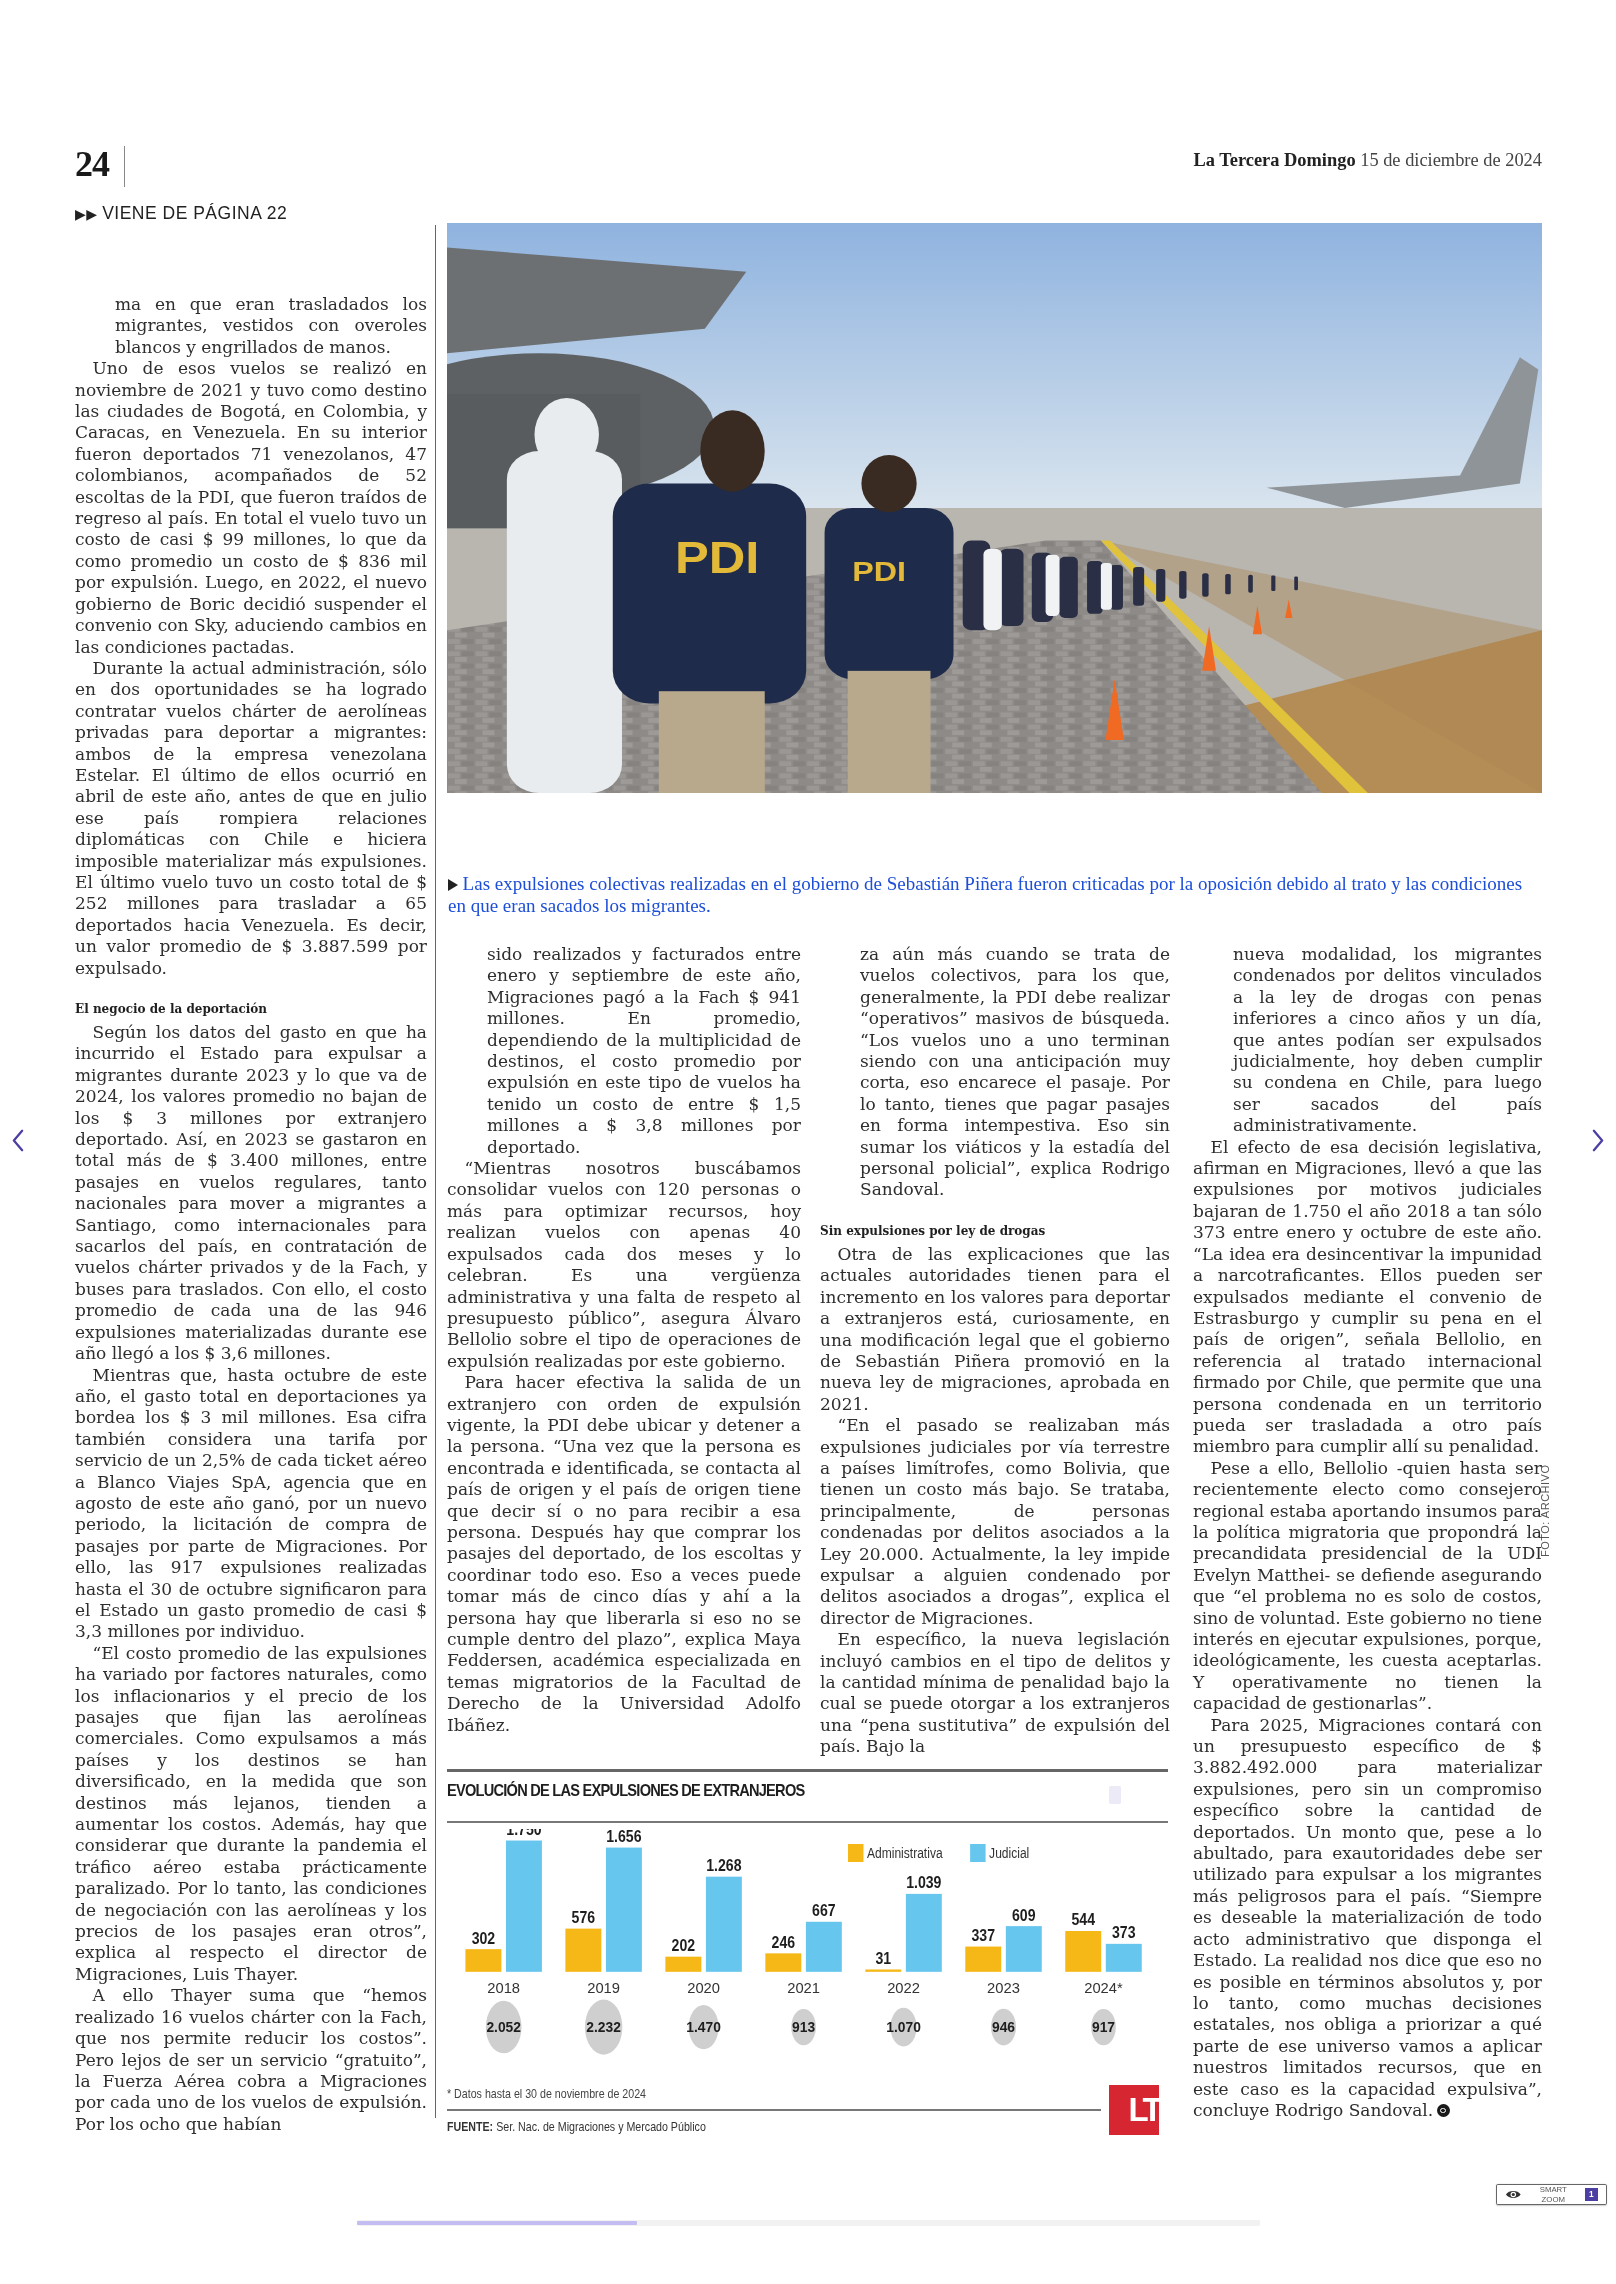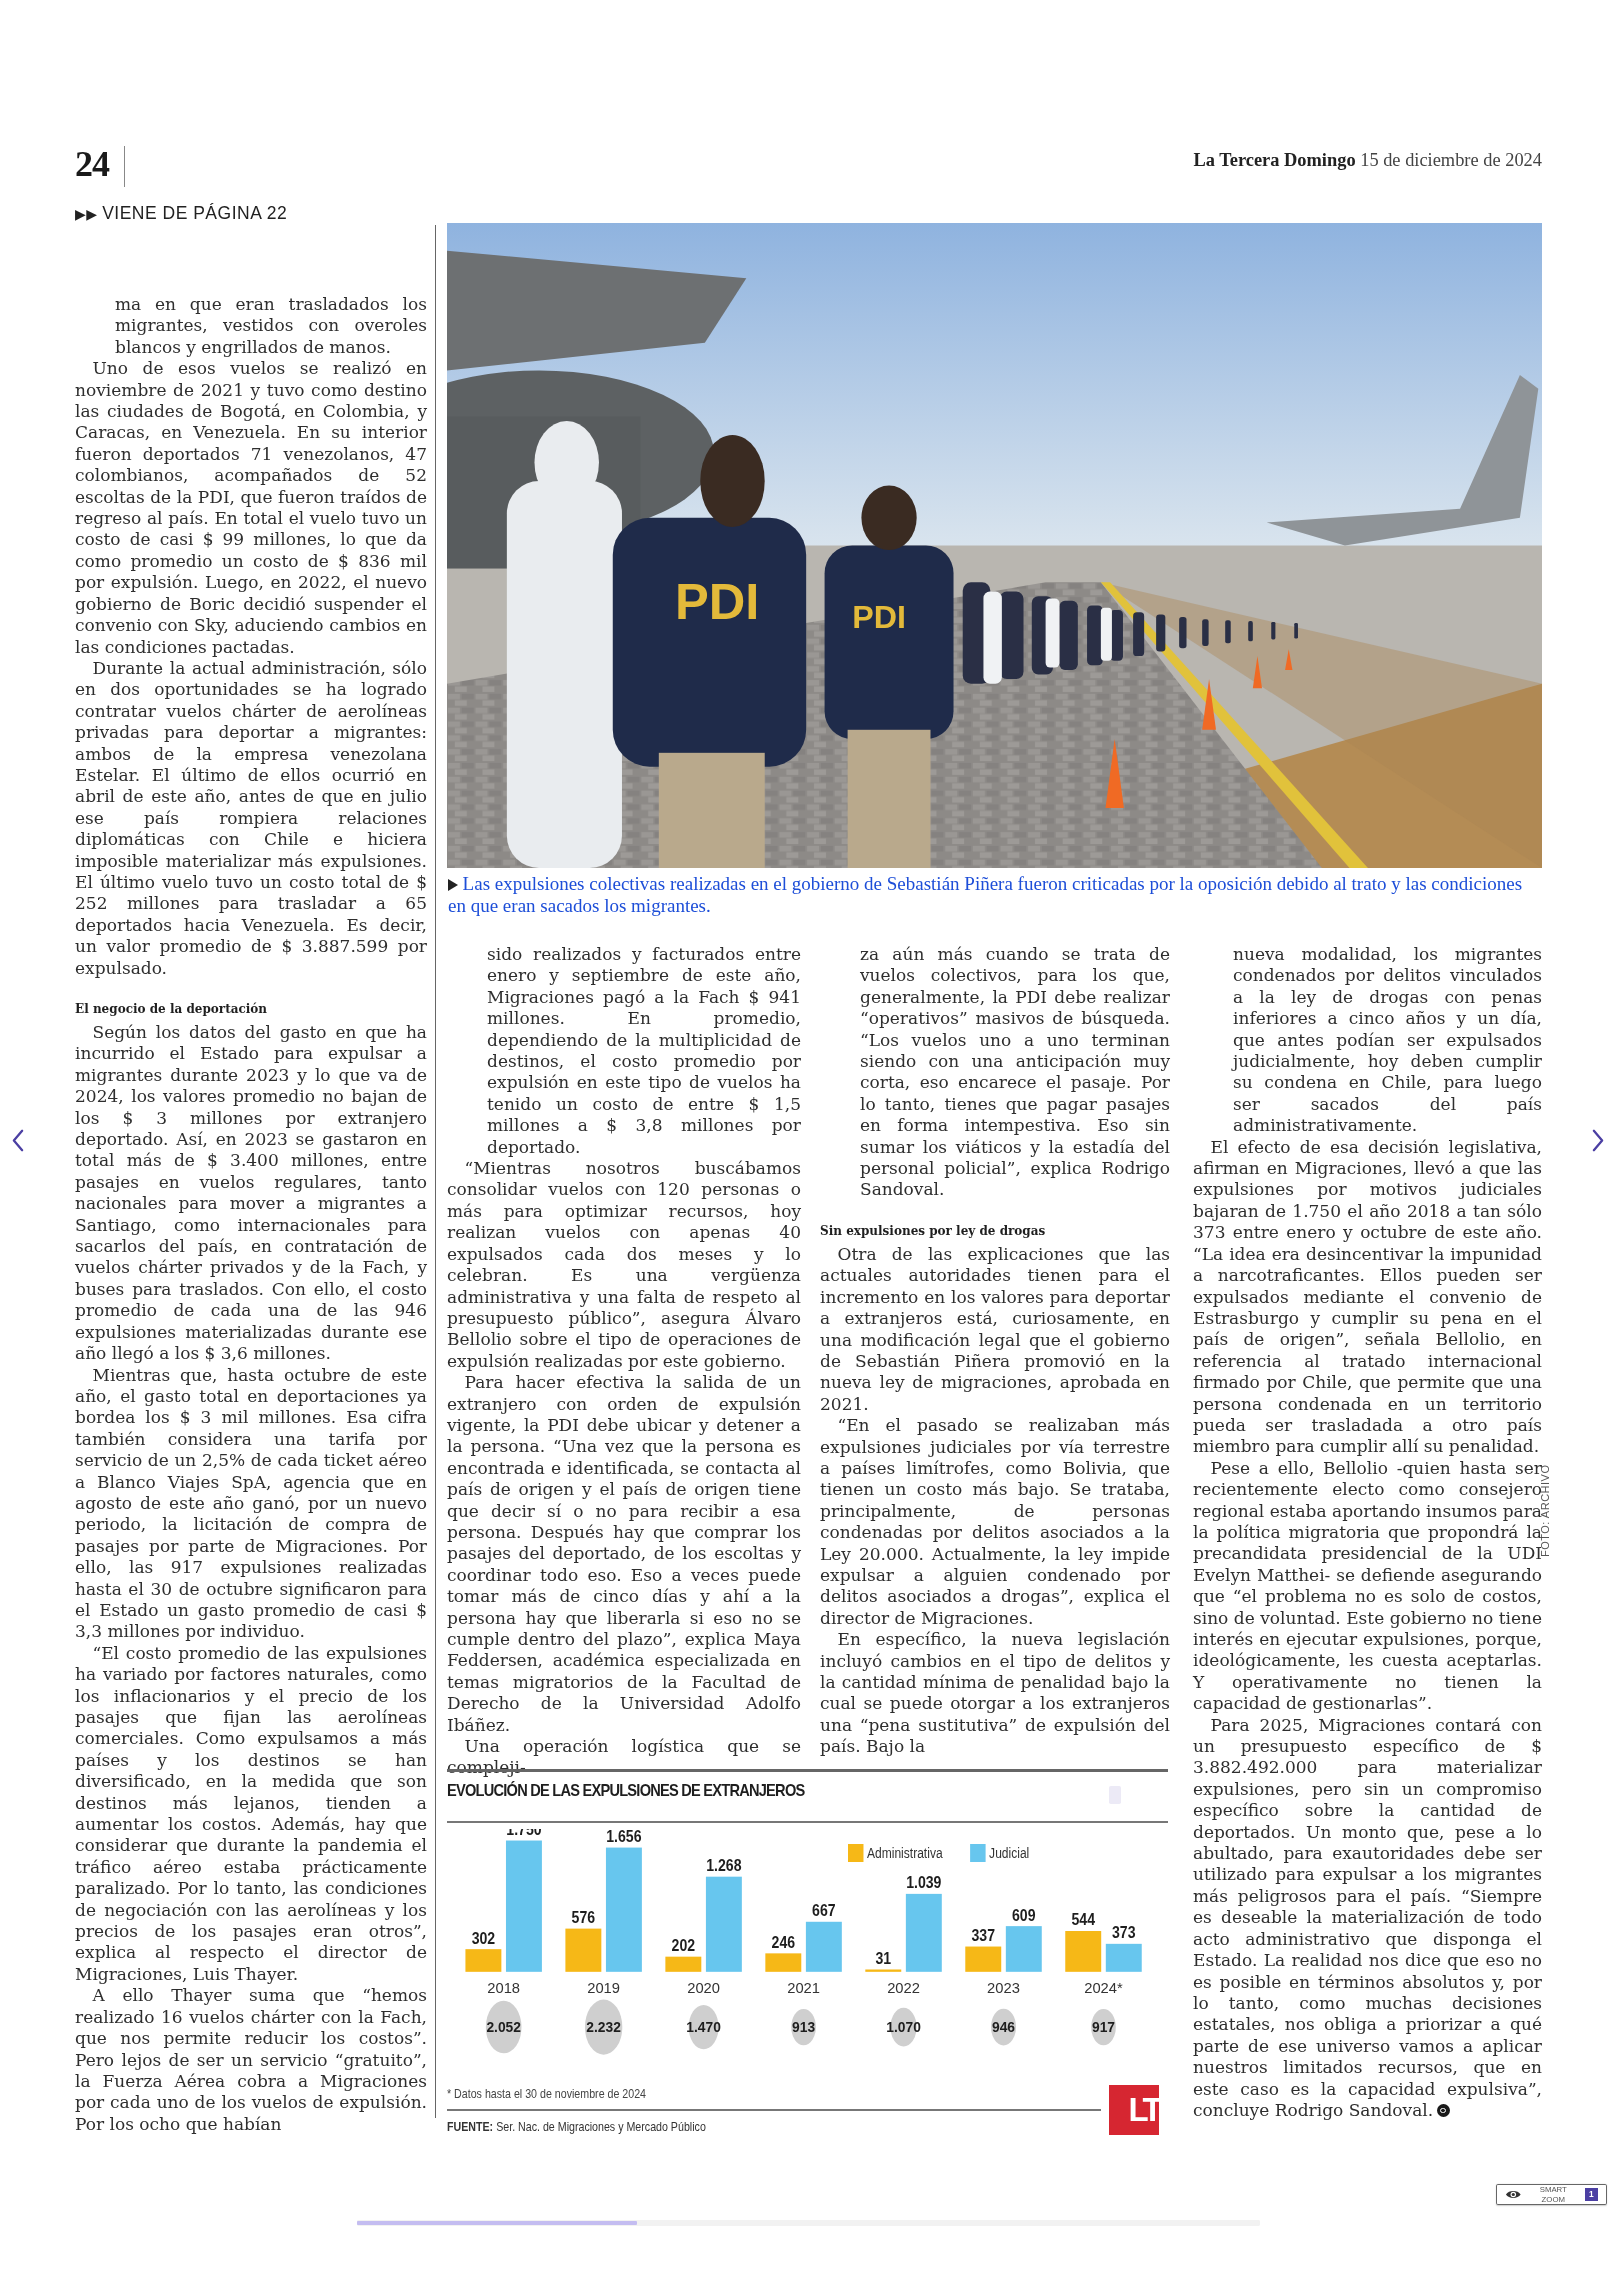--- a/index.html
+++ b/index.html
@@ -12,21 +12,21 @@
   .masthead { position: absolute; right: 74px; top: 150px; font-family: "Liberation Serif", serif; font-size: 18.4px; color: #222; text-align: right; }
   .masthead b { font-weight: bold; }
   .masthead span.date { color: #444; }
 
   .continued { position: absolute; left: 75px; top: 203px; font-family: "Liberation Sans", sans-serif; font-size: 17.5px; letter-spacing: 0.5px; color: #222; }
   .continued .arrows { font-size: 14px; margin-right: 4.6px; }
 
   .col-rule { position: absolute; left: 435px; top: 225px; width: 1.4px; height: 1893px; background: #666; }
 
   
-  .photo { position: absolute; left: 447px; top: 223px; width: 1095px; height: 645px; overflow: hidden; background: #86efac; }
+  .photo { position: absolute; left: 447px; top: 223px; width: 1095px; height: 570px; overflow: hidden; background: #86efac; }
   .photo svg { width: 100%; height: 100%; display: block; }
   .photo-credit { position: absolute; left: 1539px; top: 1465px; width: 18.4px; height: 92px; }
   .photo-credit span { position: absolute; left: 0; top: 92px; transform-origin: left top; transform: rotate(-90deg); font-family: "Liberation Sans", sans-serif; font-size: 11px; color: #555; white-space: nowrap; letter-spacing: 0.5px; }
 
   .caption { position: absolute; left: 448px; top: 873px; width: 1096px; font-family: "Liberation Serif", serif; font-size: 19px; line-height: 22px; color: #1d4ed8; }
   .caption .tri { display: inline-block; width: 0; height: 0; border-left: 10px solid #222; border-top: 6.4px solid transparent; border-bottom: 6.4px solid transparent; margin-right: 4.6px; vertical-align: -0.9px; }
 
   
   .col { position: absolute; font-size: 17px; line-height: 21.4px; text-align: justify; hyphens: manual; color: #2e2e2e; }
   .col p { text-indent: 17.5px; }
@@ -170,21 +170,20 @@
     <h2>El negocio de la deportación</h2>
     <p>Según los datos del gasto en que ha incurrido el Estado para expulsar a migrantes durante 2023 y lo que va de 2024, los valores promedio no bajan de los $ 3 millones por extranjero deportado. Así, en 2023 se gastaron en total más de $ 3.400 millones, entre pasajes en vuelos regulares, tanto nacionales para mover a migrantes a Santiago, como internacionales para sacarlos del país, en contratación de vuelos chárter privados y de la Fach, y buses para traslados. Con ello, el costo promedio de cada una de las 946 expulsiones materializadas durante ese año llegó a los $ 3,6 millones.</p>
     <p>Mientras que, hasta octubre de este año, el gasto total en deportaciones ya bordea los $ 3 mil millones. Esa cifra también considera una tarifa por servicio de un 2,5% de cada ticket aéreo a Blanco Viajes SpA, agencia que en agosto de este año ganó, por un nuevo periodo, la licitación de compra de pasajes por parte de Migraciones. Por ello, las 917 expulsiones realizadas hasta el 30 de octubre significaron para el Estado un gasto promedio de casi $ 3,3 millones por individuo.</p>
     <p>“El costo promedio de las expulsiones ha variado por factores naturales, como los inflacionarios y el precio de los pasajes que fijan las aerolíneas comerciales. Como expulsamos a más países y los destinos se han diversificado, en la medida que son destinos más lejanos, tienden a aumentar los costos. Además, hay que considerar que durante la pandemia el tráfico aéreo estaba prácticamente paralizado. Por lo tanto, las condiciones de negociación con las aerolíneas y los precios de los pasajes eran otros”, explica al respecto el director de Migraciones, Luis Thayer.</p>
     <p>A ello Thayer suma que “hemos realizado 16 vuelos chárter con la Fach, que nos permite reducir los costos”. Pero lejos de ser un servicio “gratuito”, la Fuerza Aérea cobra a Migraciones por cada uno de los vuelos de expulsión. Por los ocho que habían</p>
   </div>
 <div class="col col2">
     <p class="noindent">sido realizados y facturados entre enero y septiembre de este año, Migraciones pagó a la Fach $ 941 millones. En promedio, dependiendo de la multiplicidad de destinos, el costo promedio por expulsión en este tipo de vuelos ha tenido un costo de entre $ 1,5 millones a $ 3,8 millones por deportado.</p>
     <p>“Mientras nosotros buscábamos consolidar vuelos con 120 personas o más para optimizar recursos, hoy realizan vuelos con apenas 40 expulsados cada dos meses y lo celebran. Es una vergüenza administrativa y una falta de respeto al presupuesto público”, asegura Álvaro Bellolio sobre el tipo de operaciones de expulsión realizadas por este gobierno.</p>
     <p>Para hacer efectiva la salida de un extranjero con orden de expulsión vigente, la PDI debe ubicar y detener a la persona. “Una vez que la persona es encontrada e identificada, se contacta al país de origen y el país de origen tiene que decir sí o no para recibir a esa persona. Después hay que comprar los pasajes del deportado, de los escoltas y coordinar todo eso. Eso a veces puede tomar más de cinco días y ahí a la persona hay que liberarla si eso no se cumple dentro del plazo”, explica Maya Feddersen, académica especializada en temas migratorios de la Facultad de Derecho de la Universidad Adolfo Ibáñez.</p>
-    <p>Una operación logística que se compleji-</p>
   </div>
 <div class="col col3">
     <p class="noindent">za aún más cuando se trata de vuelos colectivos, para los que, generalmente, la PDI debe realizar “operativos” masivos de búsqueda. “Los vuelos uno a uno terminan siendo con una anticipación muy corta, eso encarece el pasaje. Por lo tanto, tienes que pagar pasajes en forma intempestiva. Eso sin sumar los viáticos y la estadía del personal policial”, explica Rodrigo Sandoval.</p>
     <h2>Sin expulsiones por ley de drogas</h2>
     <p>Otra de las explicaciones que las actuales autoridades tienen para el incremento en los valores para deportar a extranjeros está, curiosamente, en una modificación legal que el gobierno de Sebastián Piñera promovió en la nueva ley de migraciones, aprobada en 2021.</p>
     <p>“En el pasado se realizaban más expulsiones judiciales por vía terrestre a países limítrofes, como Bolivia, que tienen un costo más bajo. Se trataba, principalmente, de personas condenadas por delitos asociados a la Ley 20.000. Actualmente, la ley impide expulsar a alguien condenado por delitos asociados a drogas”, explica el director de Migraciones.</p>
     <p>En específico, la nueva legislación incluyó cambios en el tipo de delitos y la cantidad mínima de penalidad bajo la cual se puede otorgar a los extranjeros una “pena sustitutiva” de expulsión del país. Bajo la</p>
   </div>
 <div class="col col4">
     <p class="noindent">nueva modalidad, los migrantes condenados por delitos vinculados a la ley de drogas con penas inferiores a cinco años y un día, que antes podían ser expulsados judicialmente, hoy deben cumplir su condena en Chile, para luego ser sacados del país administrativamente.</p>

